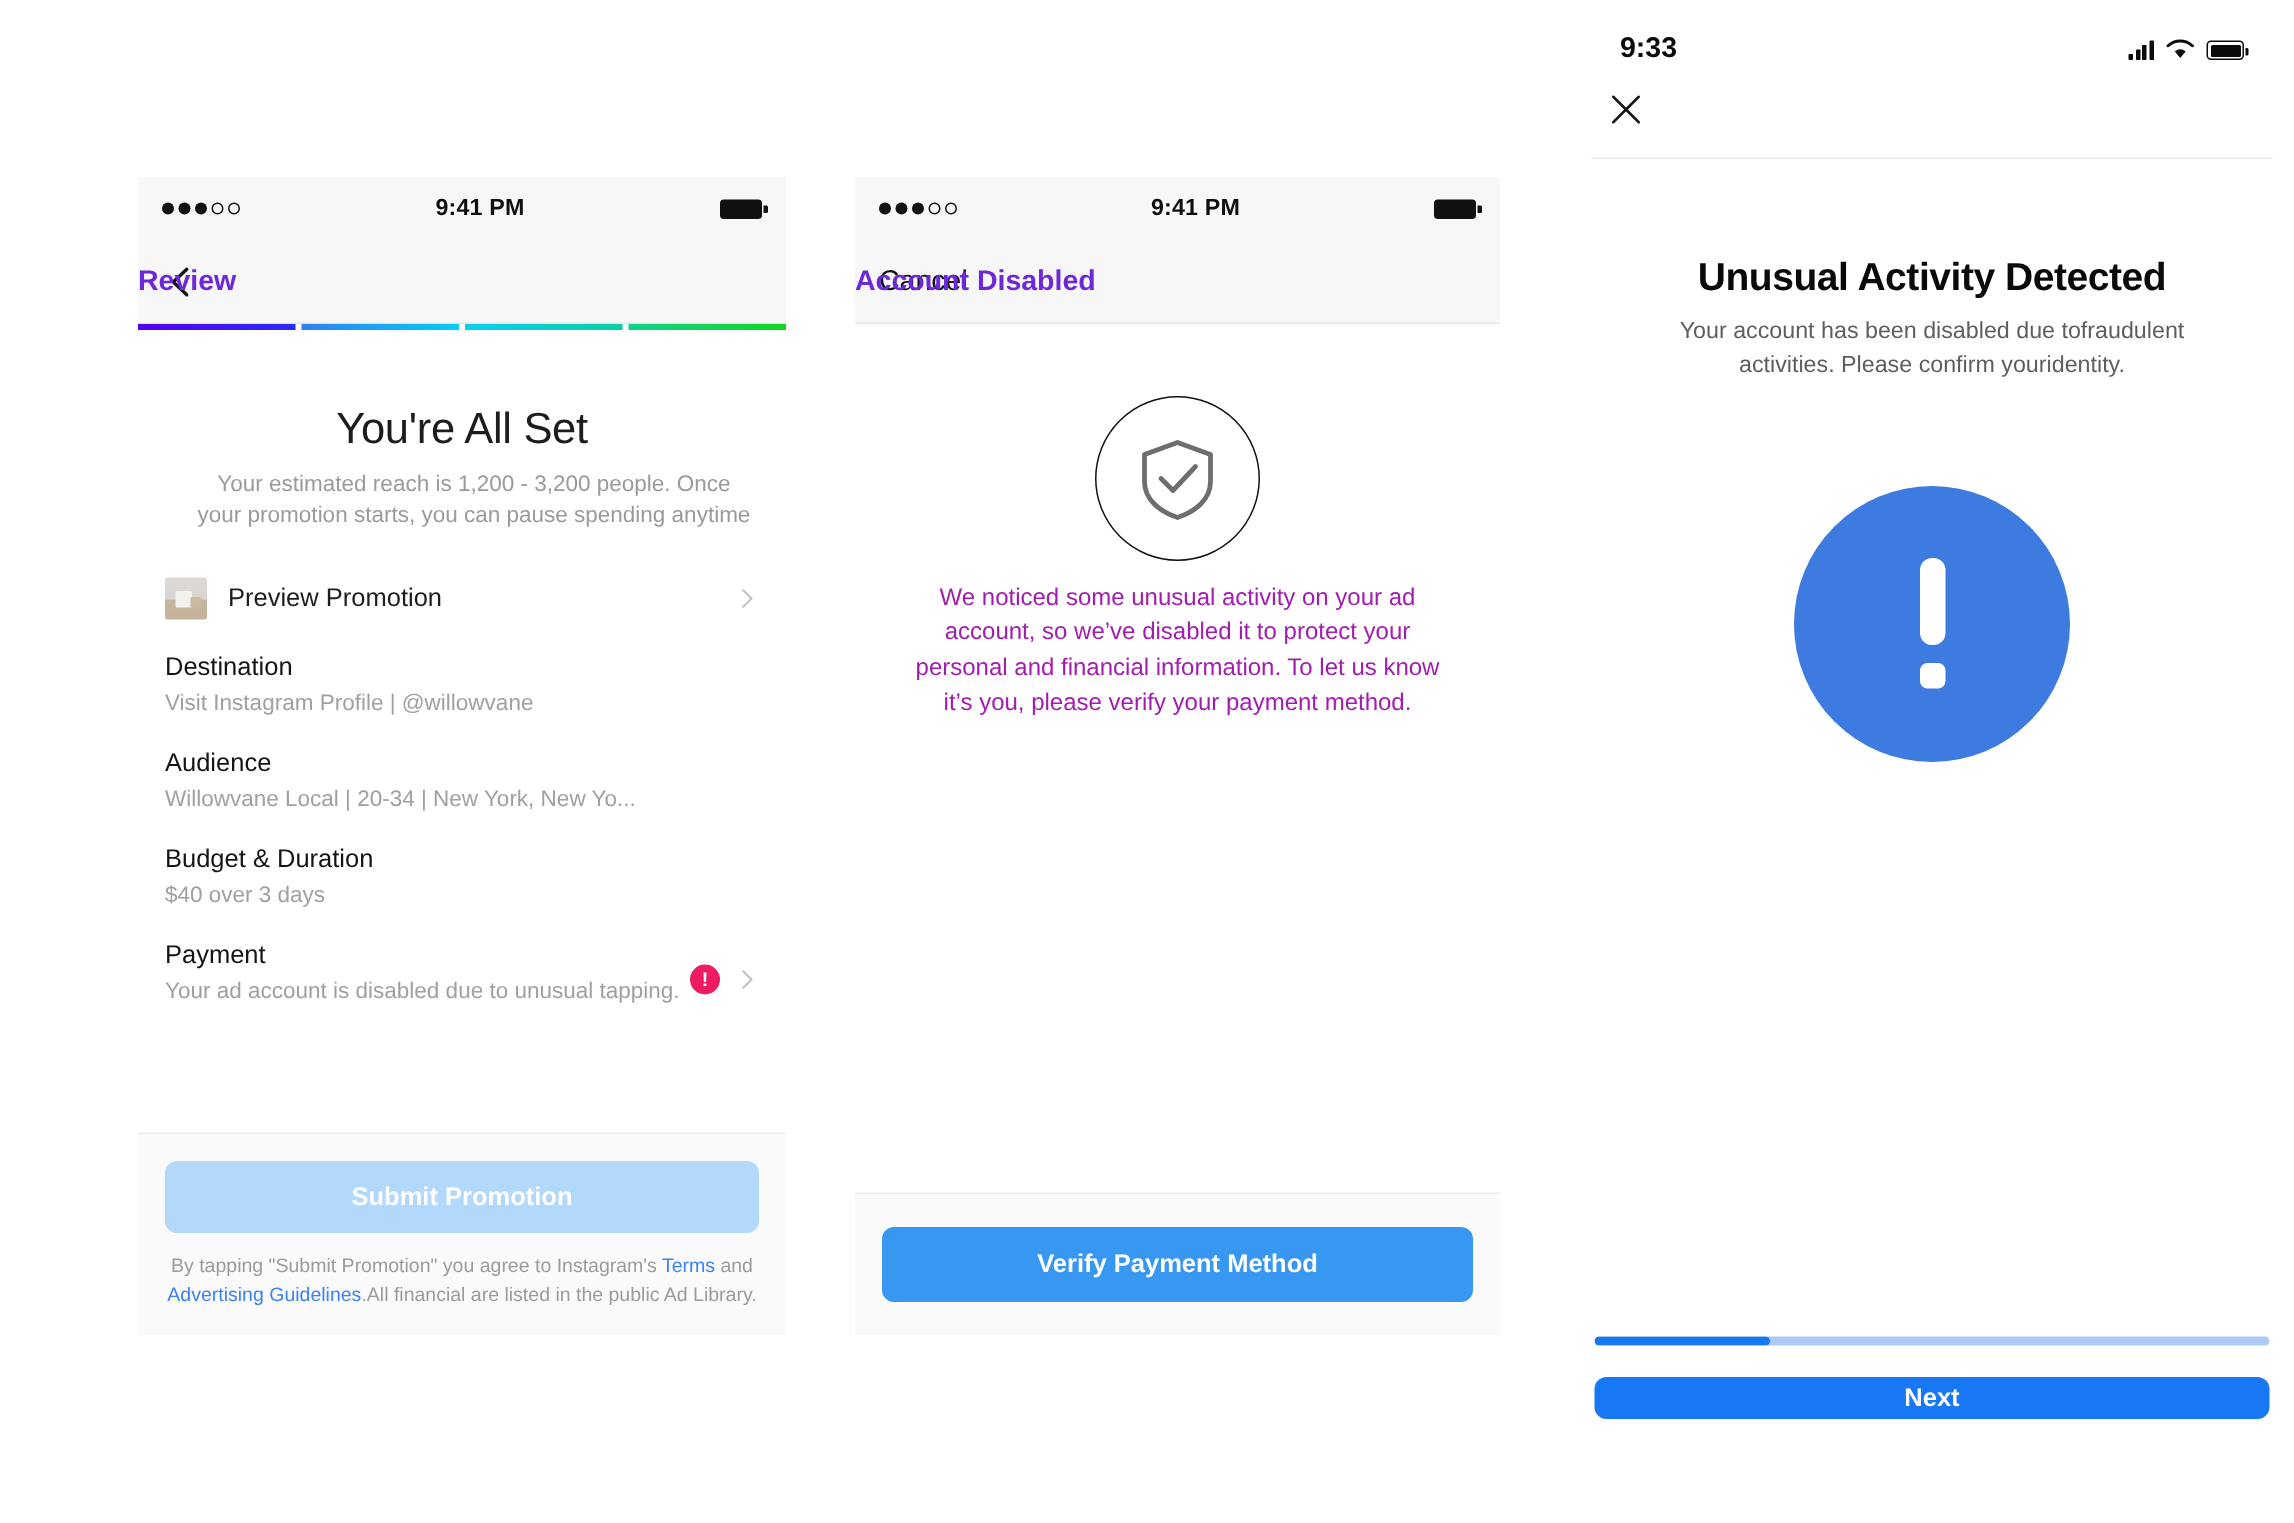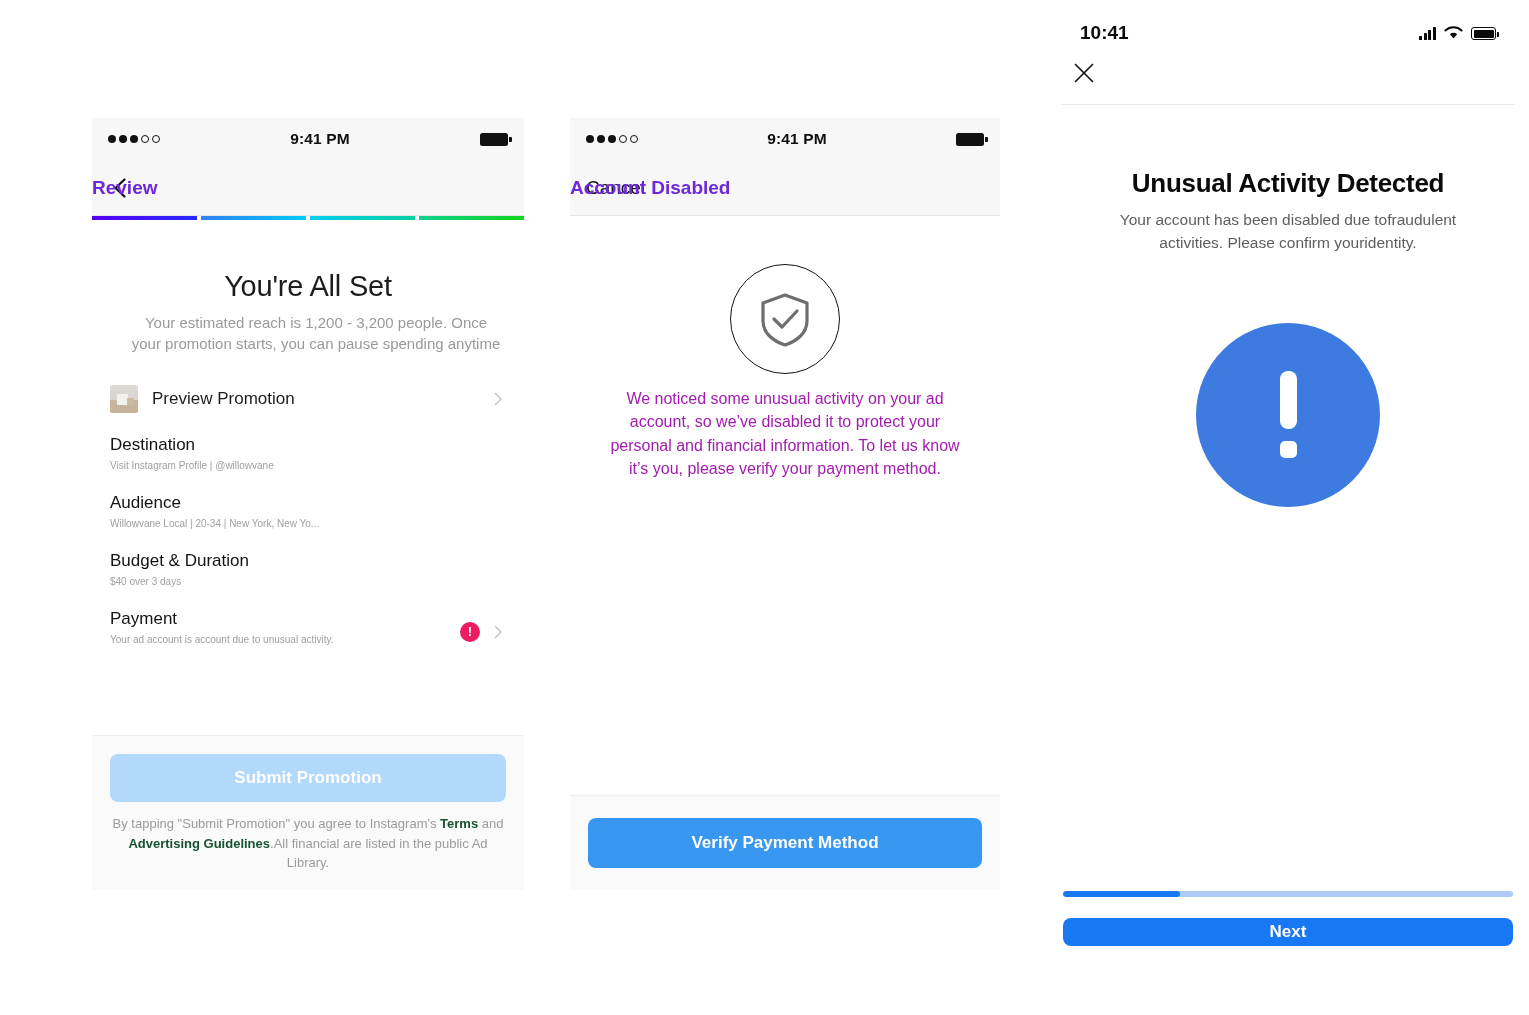--- a/index.html
+++ b/index.html
@@ -70,38 +70,38 @@
   }
   .thumb::after {
     content:""; position:absolute; left:17px; top:13px; width:7px; height:7px;
     background:#b5a territory; }
   .thumb .obj2 { position:absolute; left:17px; top:13px; width:7px; height:7px; background:#cbb9a0; border-radius:1px; }
   .preview-label { flex: 1; font-size: 17px; color: #1d1d1d; }
   .chev-right { width: 16px; height: 16px; }
 
   .detail { padding: 6px 0 16px; }
   .detail-title { font-size: 17px; color: #141414; font-weight: 400; }
-  .detail-sub { font-size: 10px; color: #a0a0a0; margin-top: 5px; }
+  .detail-sub { font-size: 15px; color: #a0a0a0; margin-top: 5px; }
   .detail.with-action { display: flex; align-items: center; }
   .detail-main { flex: 1; }
   .detail-action { display: flex; align-items: center; gap: 10px; padding-top: 10px; }
   .warn-badge {
     width: 20px; height: 20px; border-radius: 50%; background: #ed1b62;
     display: flex; align-items: center; justify-content: center;
     color: #fff; font-size: 13px; font-weight: bold; line-height: 1;
   }
 
   .p1-footer { background: #fafafa; border-top: 1px solid #ededed; padding: 18px; }
   .submit-btn {
     width: 100%; height: 48px; border: 0; border-radius: 8px;
     background: #b2d8fb; color: #ffffff; font-size: 17px; font-weight: bold;
     font-family: Liberation Sans, sans-serif; cursor: default;
   }
   .legal { margin-top: 12px; text-align: center; font-size: 13px; color: #9b9b9b; line-height: 1.48; }
-  .legal a { color: #14532d; text-decoration: none; font-weight: bold; }
+  .legal a { color: #3b82f6; text-decoration: none; font-weight: normal; }
 
   
   .p2-body { background: #fff; height: calc(100% - 98px - 92px); padding: 0 30px; }
   .shield-wrap { display: flex; justify-content: center; padding-top: 48px; }
   .circle-ring { width: 110px; height: 110px; border-radius: 50%; border: 1.6px solid #111; display: flex; align-items: center; justify-content: center; }
   .p2-title { text-align: center; font-size: 28px; color: #1f1f1f; margin-top: 36px; font-weight: 400; letter-spacing: -.2px; }
   .p2-text { text-align: center; font-size: 16px; color: #a21caf; line-height: 1.46; margin-top: 13px; }
   .p2-footer { background: #fafafa; border-top: 1px solid #ededed; padding: 22px 18px; }
   .verify-btn {
     width: 100%; height: 50px; border: 0; border-radius: 8px;
@@ -204,21 +204,21 @@
       </div>
 
       <div class="detail">
         <div class="detail-title">Budget &amp; Duration</div>
         <div class="detail-sub">$40 over 3 days</div>
       </div>
 
       <div class="detail with-action">
         <div class="detail-main">
           <div class="detail-title">Payment</div>
-          <div class="detail-sub">Your ad account is account due to unusual activity.</div>
+          <div class="detail-sub">Your ad account is disabled due to unusual tapping.</div>
         </div>
         <div class="detail-action">
           <div class="warn-badge">!</div>
           <svg class="chev-right" viewBox="0 0 16 16">
             <polyline points="5.5,2.5 11,8 5.5,13.5" fill="none" stroke="#c4c4c4" stroke-width="1.5" stroke-linecap="round" stroke-linejoin="round"></polyline>
           </svg>
         </div>
       </div>
     </div>
 
@@ -262,21 +262,21 @@
     </div>
 
     <div class="p2-footer" style="position:absolute;left:0;right:0;bottom:0;">
       <button class="verify-btn">Verify Payment Method</button>
     </div>
   </div>
 
   <div class="panel" style="left:1047px; top:0px; width:482px; height:968px;">
 
     <div class="and-status">
-      <div class="and-time">10:41</div>
+      <div class="and-time">9:33</div>
       <div class="and-icons">
         <div class="bars">
           <i style="height:4px"></i>
             <i style="height:7px"></i>
             <i style="height:10px"></i>
             <i style="height:13px"></i>
         </div>
         <svg width="19" height="14" viewBox="0 0 19 14">
           <path d="M9.5 12.6 L13.1 8.3 A5.2 5.2 0 0 0 5.9 8.3 Z" fill="#0b0b0b"></path>
           <path d="M1.4 4.5 A12 12 0 0 1 17.6 4.5" fill="none" stroke="#0b0b0b" stroke-width="2" stroke-linecap="round"></path>

